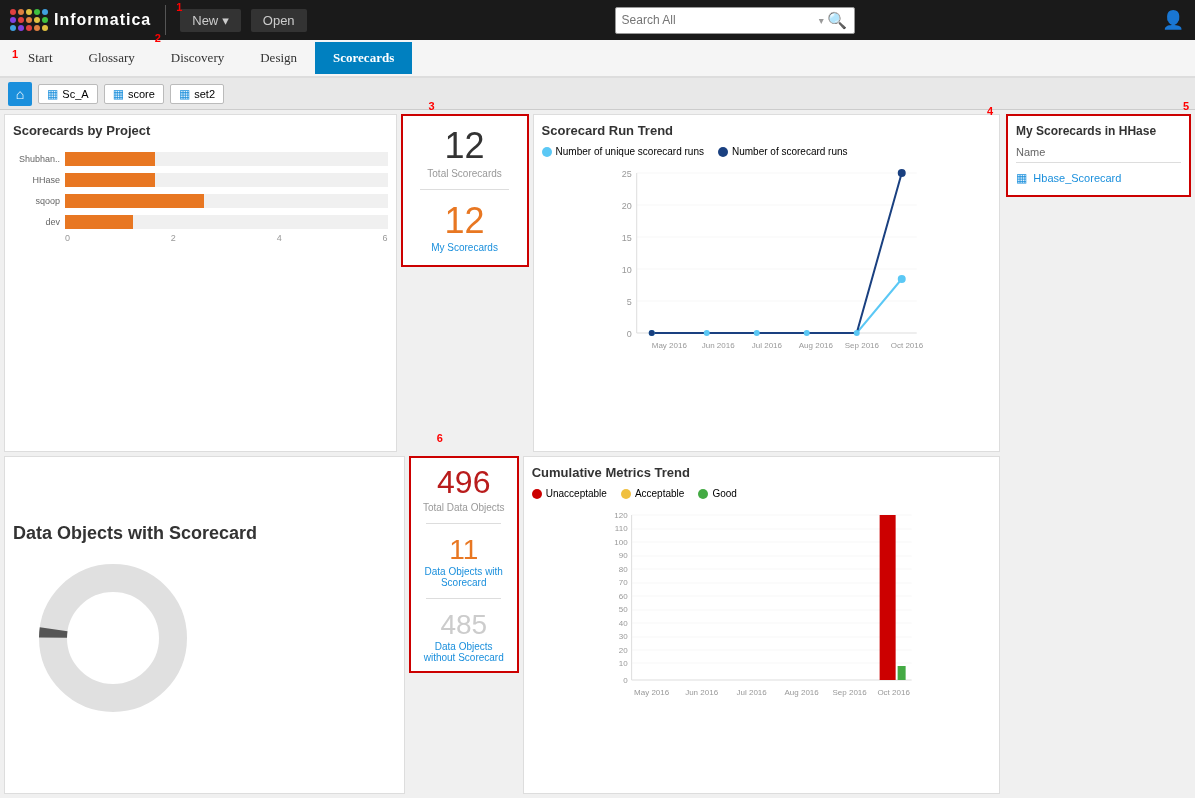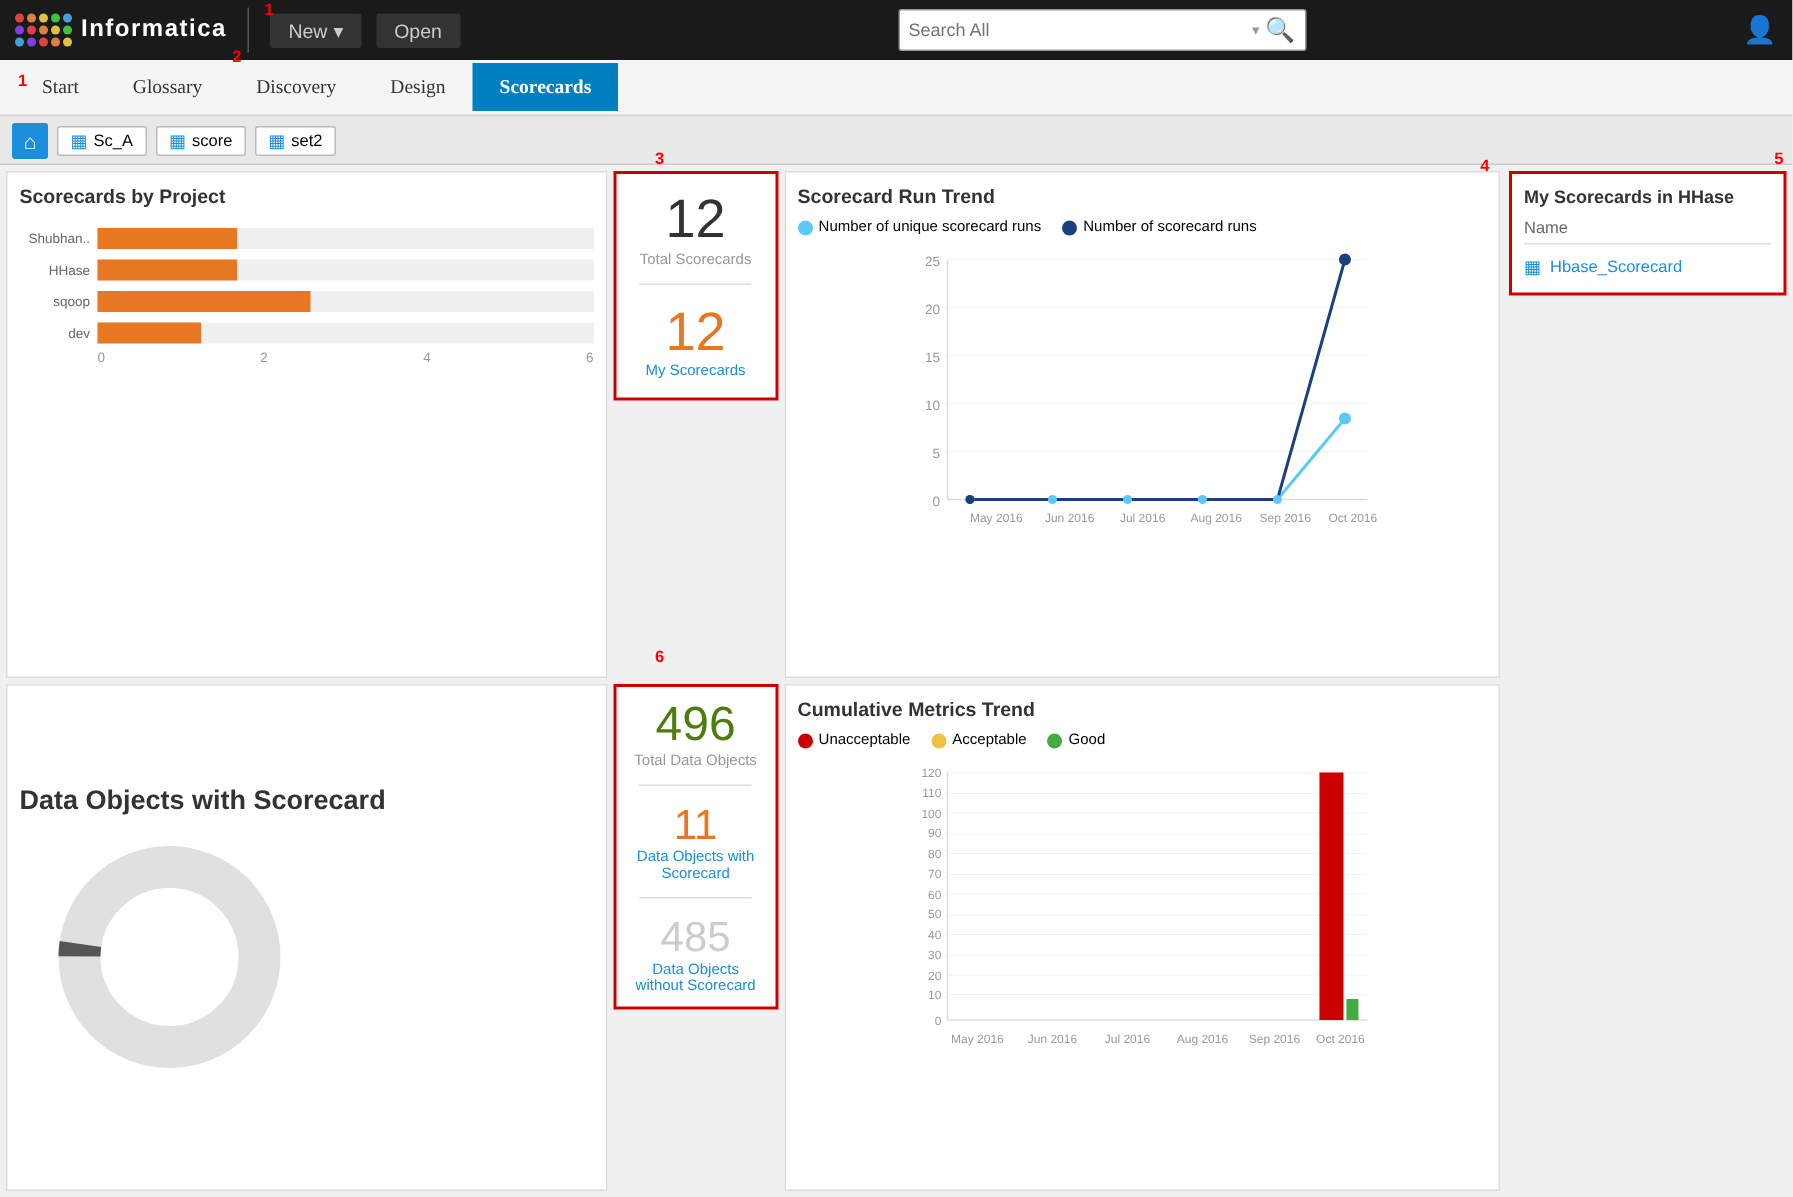--- a/index.html
+++ b/index.html
@@ -56,21 +56,21 @@
       flex: 1;
       display: flex;
       justify-content: center;
     }
     .search-box {
       display: flex;
       align-items: center;
       background: #fff;
       border: 1px solid #999;
       border-radius: 2px;
-      width: 272px;
+      width: 240px;
       padding: 3px 6px;
     }
     .search-box input {
       border: none;
       outline: none;
       font-size: 12px;
       flex: 1;
       color: #999;
     }
     .search-icon-btn {
@@ -176,21 +176,21 @@
     }
     .panel-title {
       font-size: 13px;
       font-weight: bold;
       color: #333;
       margin-bottom: 8px;
     }
 
     
     .stat-box {
-      width: 110px;
+      width: 128px;
       background: white;
       border: 2px solid #cc0000;
       margin: 4px 2px 2px 2px;
       display: flex;
       flex-direction: column;
       align-items: center;
       justify-content: center;
       padding: 12px 6px;
       text-align: center;
     }
@@ -280,21 +280,21 @@
       display: flex;
       flex-direction: column;
       align-items: center;
       justify-content: center;
       padding: 8px 6px;
       text-align: center;
       align-self: stretch;
     }
     .stat-number-large {
       font-size: 32px;
-      color: #4d7c0f;
+      color: #b91c1c;
       font-weight: 300;
       line-height: 1;
     }
     .stat-number-orange-med {
       font-size: 28px;
       color: #e87722;
       font-weight: 300;
     }
     .stat-number-gray {
       font-size: 28px;

